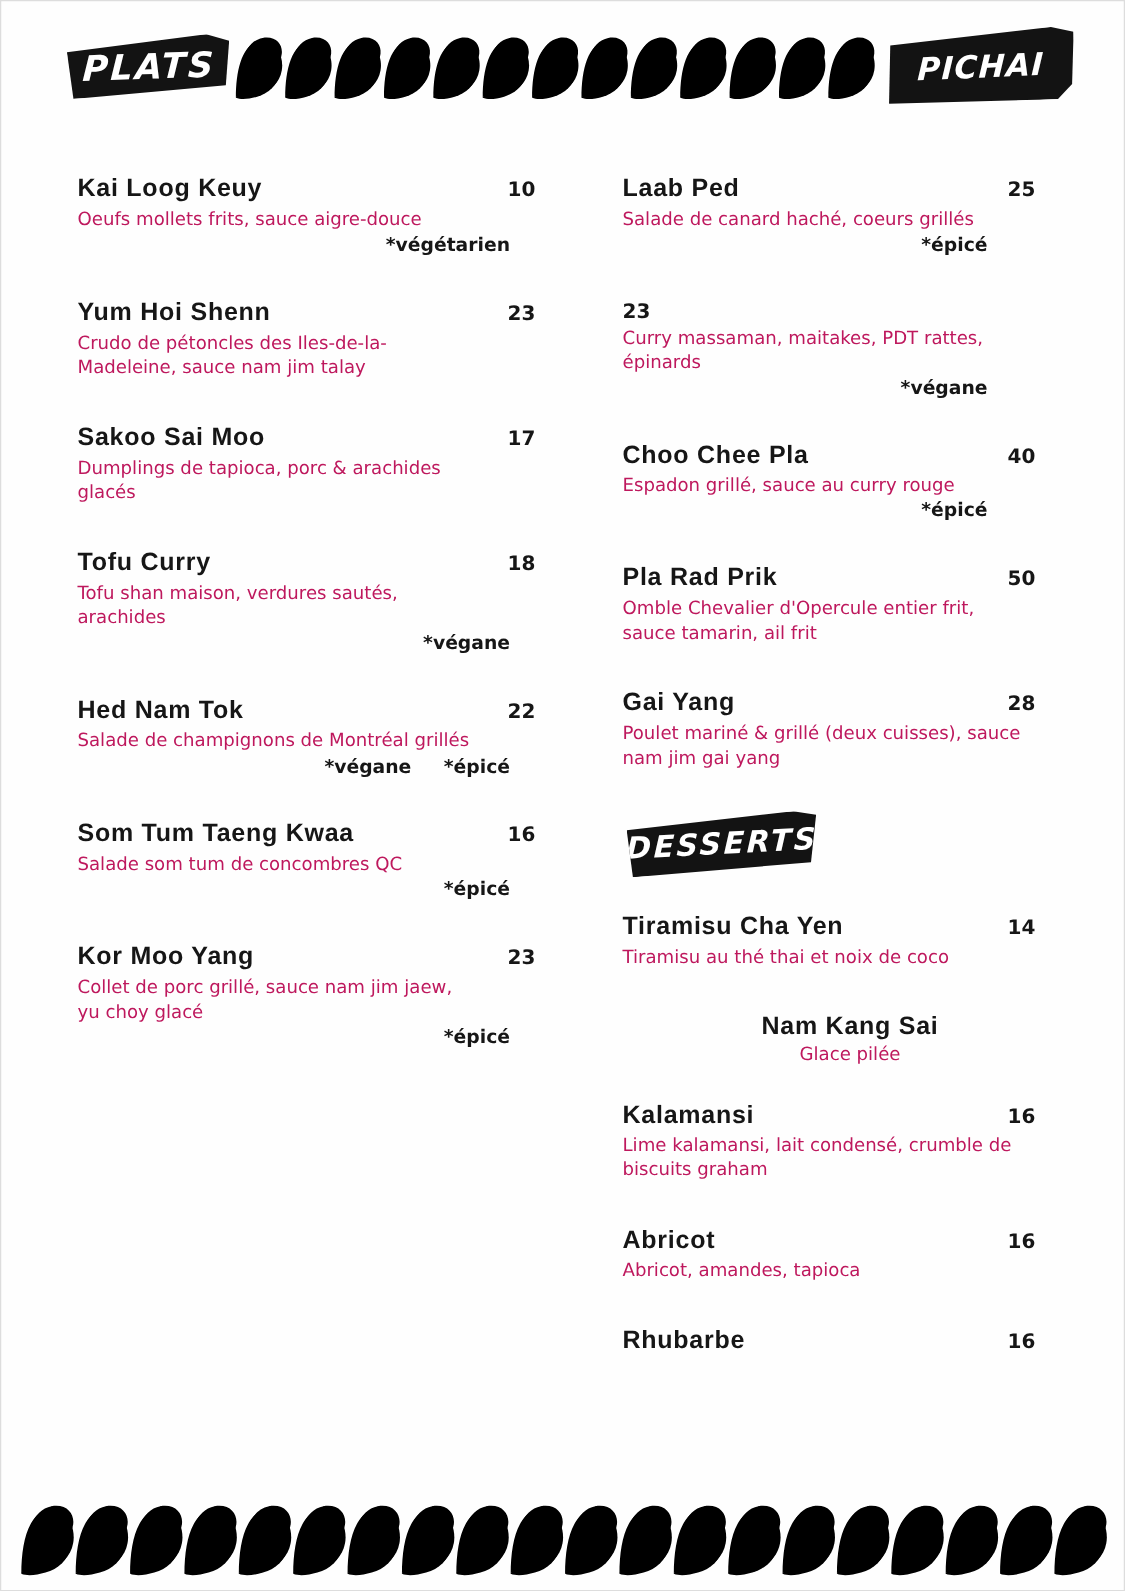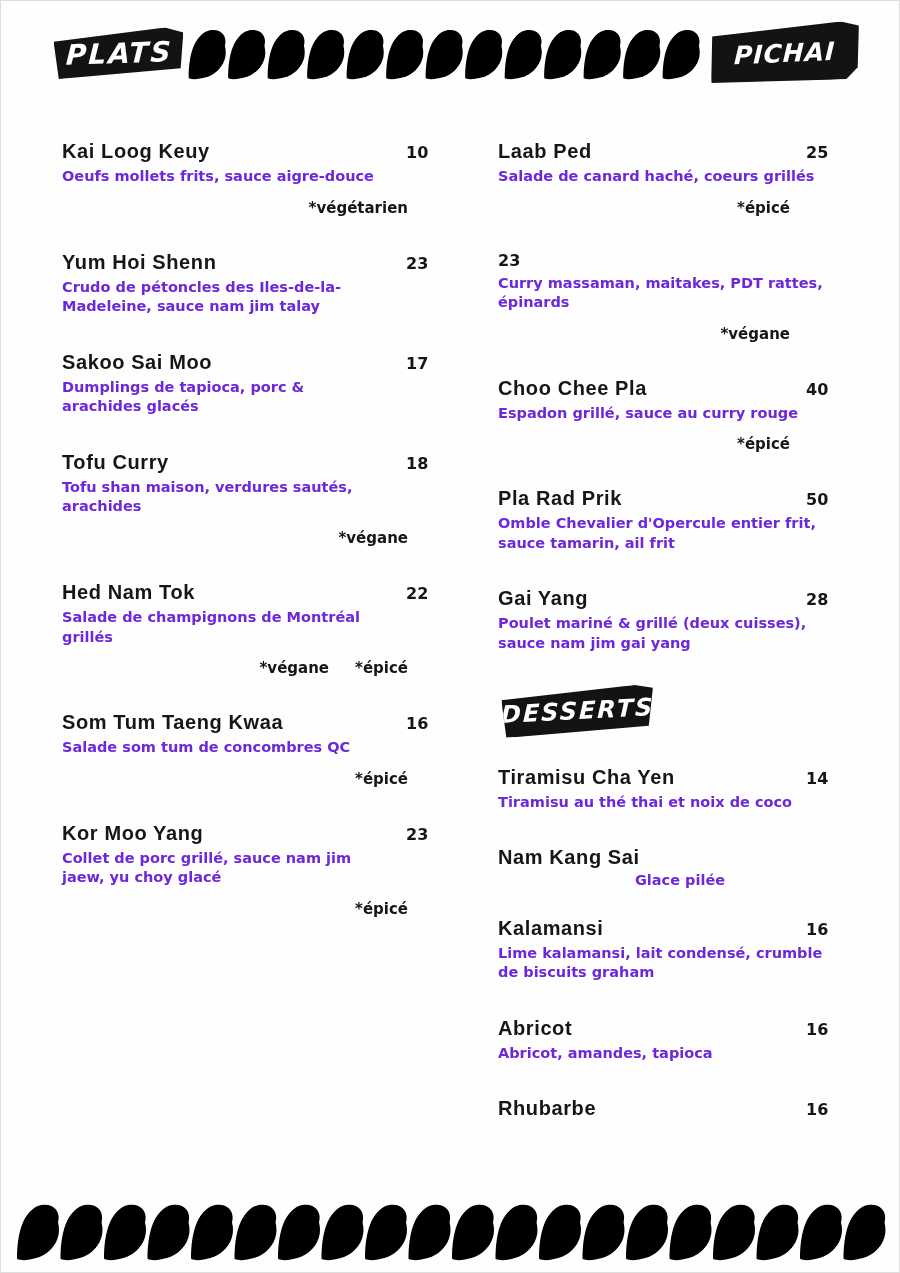--- a/index.html
+++ b/index.html
@@ -48,33 +48,33 @@
   .item-name{
     margin:0;font-size:20px;font-weight:700;letter-spacing:.6px;flex:1;
     font-family:"Liberation Sans", sans-serif;
   }
   .item-price{
     flex:none;width:56px;font-size:16px;font-weight:700;white-space:nowrap;
     font-family:"DejaVu Sans", sans-serif;
   }
   .item-desc{
     margin:4px 0 0;font-size:14.5px;line-height:1.35;
-    font-family:"DejaVu Sans", sans-serif;color:#6d28d9;font-weight:bold;
+    font-family:"DejaVu Sans", sans-serif;color:#be185d;
   }
   .col-left .item-desc{max-width:318px;}
   .col-right .item-desc{max-width:328px;}
   .item-tags{
-    display:flex;justify-content:flex-end;gap:26px;margin-top:12px;
+    display:flex;justify-content:flex-end;gap:26px;
     font-family:"DejaVu Sans", sans-serif;font-weight:700;font-size:15px;
   }
   .col-left .item-tags{padding-right:54px;}
   .col-right .item-tags{padding-right:72px;}
 
   .menu-item.centered{text-align:center;margin-bottom:26px;}
-  .menu-item.centered .item-head{}
+  .menu-item.centered .item-head{justify-content:center;}
   .menu-item.centered .item-name{flex:none;}
   .menu-item.centered .item-desc{max-width:none;margin-top:2px;}
 
   .desserts-badge{
     width:152px;height:46px;margin:4px 0 32px 4px;transform:rotate(-3deg);
     clip-path:polygon(0 18%, 88% 0, 100% 8%, 96% 90%, 2% 100%);
   }
   .desserts-badge .badge-text{font-size:24px;}
 
   

